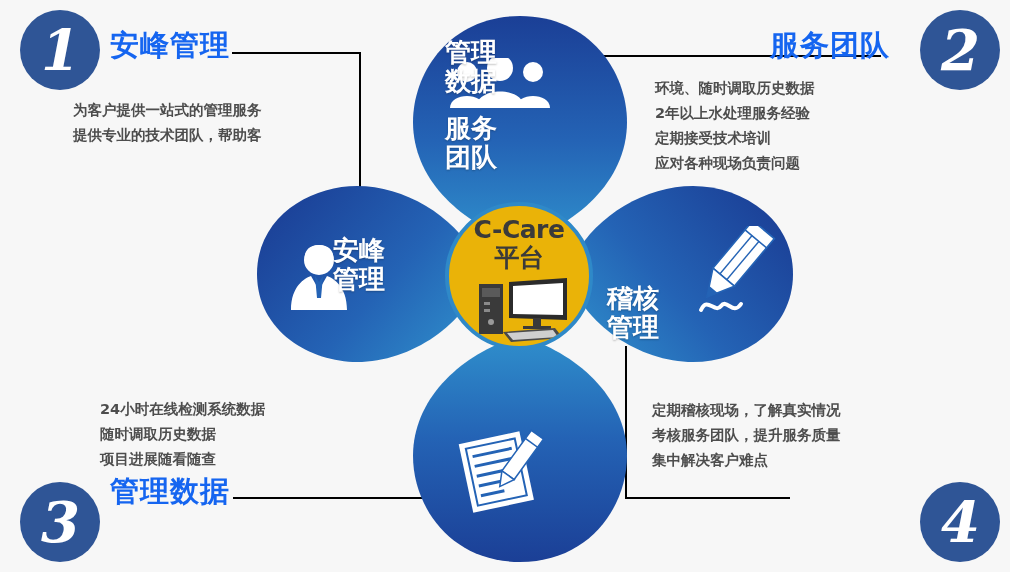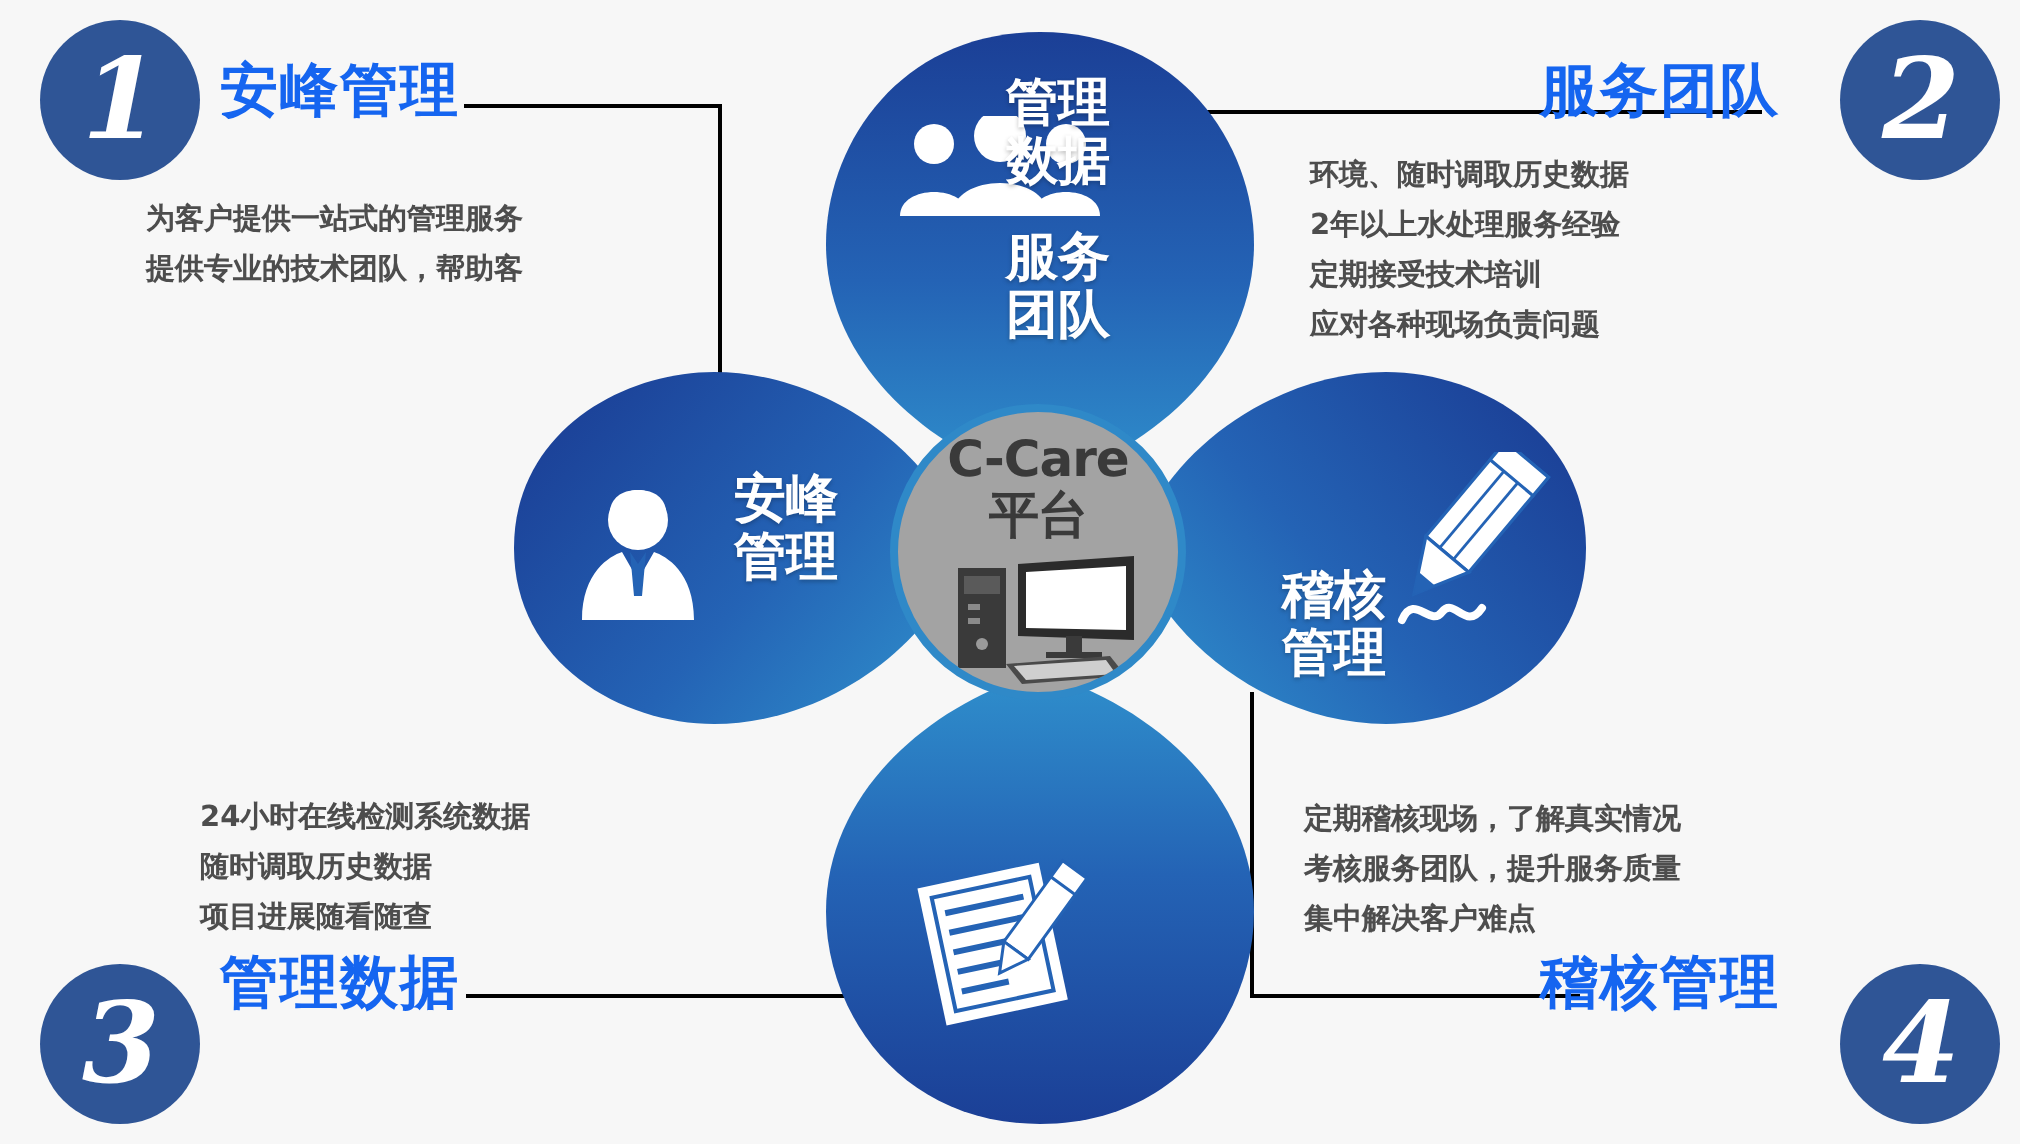--- a/index.html
+++ b/index.html
@@ -77,21 +77,21 @@
   #flower{position:absolute;left:255px;top:14px;width:530px;height:520px;}
   .petal{position:absolute;}
   .petal svg{display:block;overflow:visible;}
 
   .petal-label{
     position:absolute;
     color:#ffffff;
     font-weight:bold;
     font-size:26px;
     line-height:29px;
-    text-align:right;
+    text-align:left;
     text-shadow:0 1px 2px rgba(0,0,0,.25);
     white-space:pre-line;
     user-select:none;
   }
 
   
   #petal-top{left:150px;top:0px;}
   #petal-top-label{left:190px;top:102px;width:110px;font-family:Liberation Mono, monospace;}
   #icon-team{position:absolute;left:192px;top:44px;width:106px;height:52px;}
 
@@ -107,21 +107,21 @@
 
   
   #petal-right{left:310px;top:170px;}
   #petal-right-label{left:352px;top:222px;width:86px;margin-top:48px;}
   #icon-pencil{position:absolute;left:438px;top:212px;width:86px;height:96px;}
 
   
   #hub{
     position:absolute;left:190px;top:188px;width:148px;height:148px;
     border-radius:50%;
-    background:#a3a3a3;
+    background:#eab308;
     border:4px solid #2f89c8;
     box-sizing:border-box;
     overflow:hidden;
   }
   #hub-title{
     position:absolute;left:0;top:10px;width:100%;
     text-align:center;color:#3a3a3a;
     font-weight:bold;font-size:25px;line-height:28px;
     white-space:pre-line;
     letter-spacing:-0.5px;
@@ -277,21 +277,20 @@
   </div>
 
   <div class="num-circle" id="circle-1">1</div>
   <div class="num-circle" id="circle-2">2</div>
   <div class="num-circle" id="circle-3">3</div>
   <div class="num-circle" id="circle-4">4</div>
 
   <div class="sec-title" id="title-1">安峰管理</div>
   <div class="sec-title" id="title-2">服务团队</div>
   <div class="sec-title" id="title-3">管理数据</div>
-  <div class="sec-title" id="title-4">稽核管理</div>
 
   <div class="sec-body" id="body-1">
       <div>为客户提供一站式的管理服务</div>
       <div>提供专业的技术团队，帮助客</div>
     </div>
   <div class="sec-body" id="body-2">
       <div>环境、随时调取历史数据</div>
       <div>2年以上水处理服务经验</div>
       <div>定期接受技术培训</div>
       <div>应对各种现场负责问题</div>

